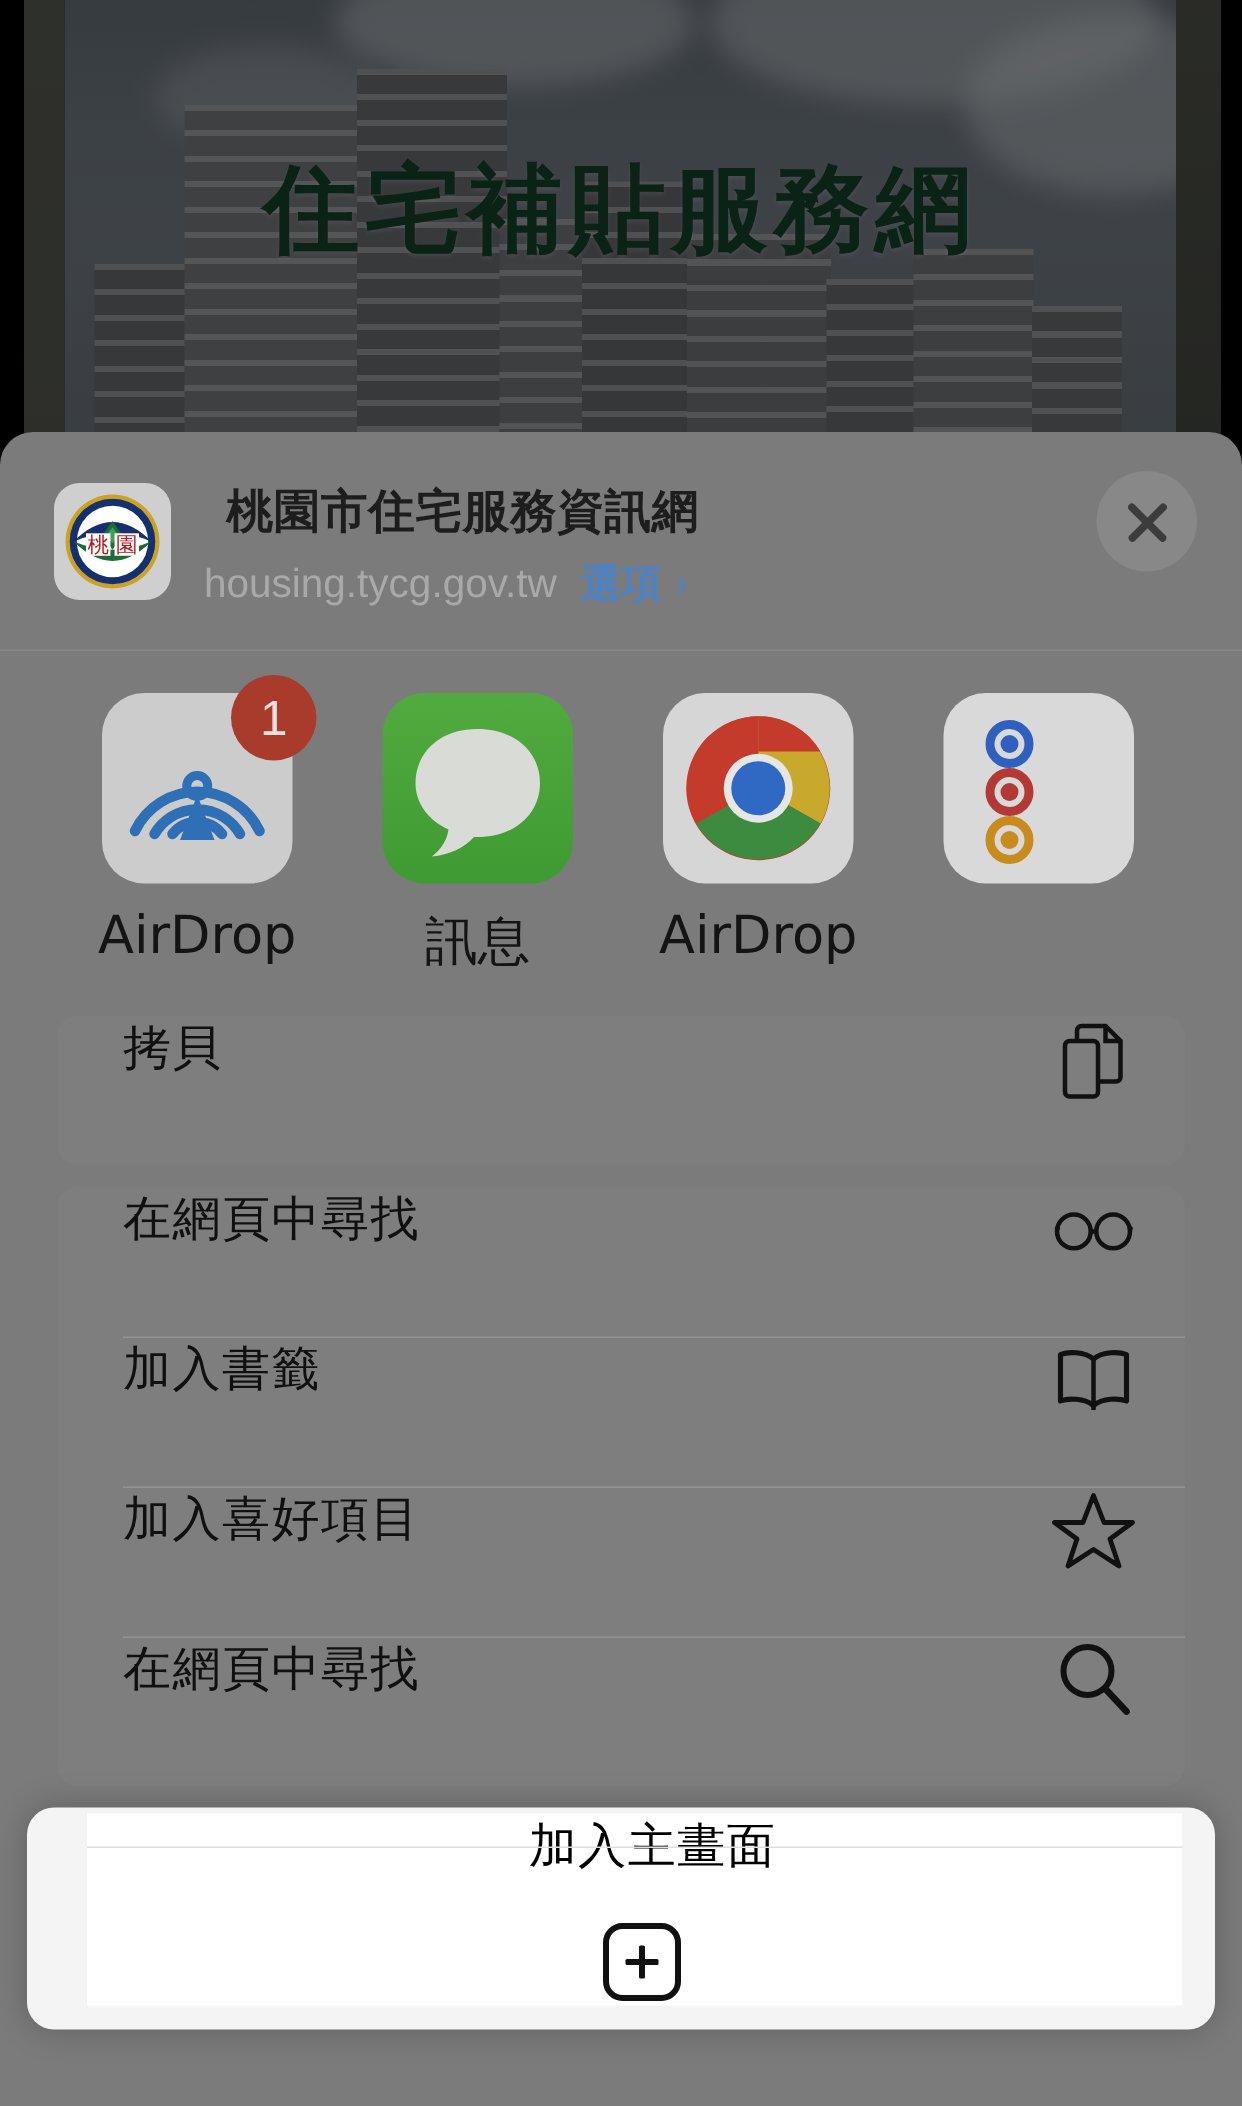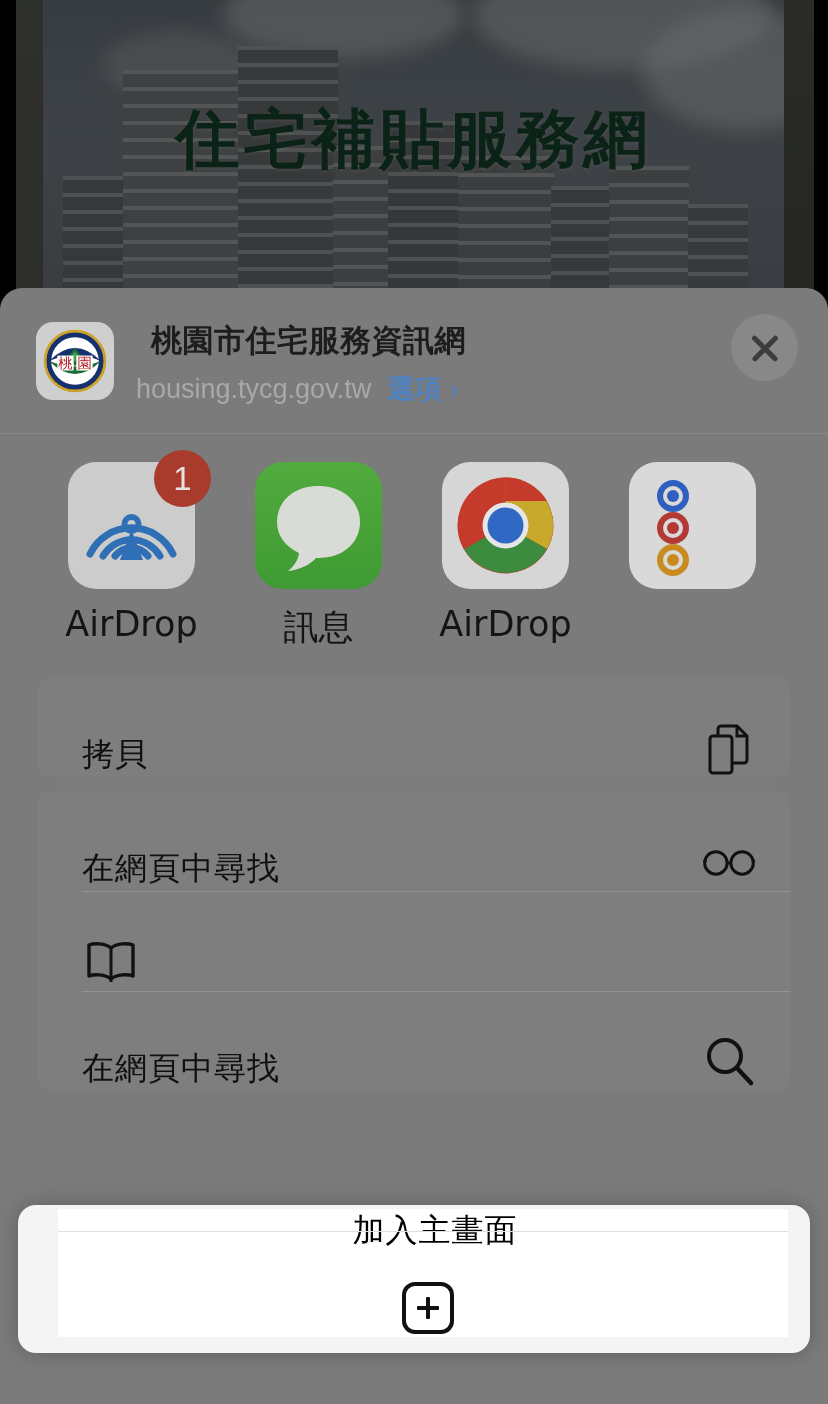--- a/index.html
+++ b/index.html
@@ -105,21 +105,21 @@
   }
   .tile-airdrop { background:#cccccc; }
   .tile-msg { background:linear-gradient(#51ab3e,#3f9a33); }
   .tile-mail { background:linear-gradient(#2a5c9e,#4ca8d6); }
   .tile-chrome { background:#d6d6d6; }
   .tile-rem { background:#d9d9d9; }
 
   
   .list-wrap { padding:8px 0 0 0; }
   .group { background:#7e7e7e; border-radius:14px; margin:0 38px 14px 38px; overflow:hidden; }
-  .row { height:100px; display:flex; align-items:flex-end; justify-content:space-between;
+  .row { height:100px; display:flex; align-items:flex-start; justify-content:space-between;
     padding:0 18px 0 44px; position:relative;gap:28px; }
   .row + .row::before {
     content:""; position:absolute; left:44px; right:0; top:0; height:1px; background:rgba(255,255,255,.16);
   }
   .row-label { font-size:32px; color:#101010; letter-spacing:1px;
     font-family:"DejaVu Sans","Liberation Sans",sans-serif; }
   .row-icon { width:58px; height:58px; display:flex; align-items:center; justify-content:center; margin-right:14px; }
 
   
   .highlight-card {
@@ -296,28 +296,37 @@
             <svg viewBox="0 0 62 40" width="62" height="40">
               <circle cx="17" cy="21" r="12" fill="none" stroke="#111" stroke-width="3.2"></circle>
               <circle cx="45" cy="21" r="12" fill="none" stroke="#111" stroke-width="3.2"></circle>
               <path d="M29 21 h4" stroke="#111" stroke-width="3.2"></path>
               <path d="M5 19 h0.5 M57 19 h0.5" stroke="#111" stroke-width="3.2" stroke-linecap="round"></path>
             </svg>
           </span>
         </div>
 
         <div class="row">
+          <span class="row-label">加入書籤</span>
           <span class="row-icon">
             <svg viewBox="0 0 56 48" width="56" height="48">
               <path d="M28 10 C22 5 11 5 6 7 v31 c5 -2 16 -2 22 3 6 -5 17 -5 22 -3 V7 c-5 -2 -16 -2 -22 3z" fill="none" stroke="#111" stroke-width="3.4" stroke-linejoin="round"></path>
               <path d="M28 10 v34" stroke="#111" stroke-width="3"></path>
             </svg>
           </span>
         </div>
 
+        <div class="row">
+          <span class="row-label">加入喜好項目</span>
+          <span class="row-icon">
+            <svg viewBox="0 0 56 54" width="56" height="54">
+              <path d="M28 4 L35 22 L54 22 L39 33 L45 51 L28 40 L11 51 L17 33 L2 22 L21 22 Z" fill="none" stroke="#111" stroke-width="3.2" stroke-linejoin="round"></path>
+            </svg>
+          </span>
+        </div>
 
         <div class="row">
           <span class="row-label">在網頁中尋找</span>
           <span class="row-icon">
             <svg viewBox="0 0 56 56" width="56" height="56">
               <circle cx="24" cy="22" r="16" fill="none" stroke="#111" stroke-width="4"></circle>
               <path d="M36 34 L50 49" stroke="#111" stroke-width="4.5" stroke-linecap="round"></path>
             </svg>
           </span>
         </div>

